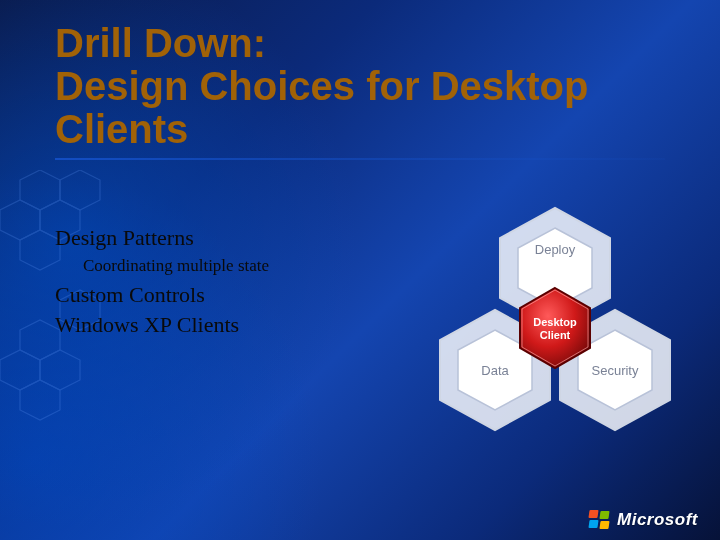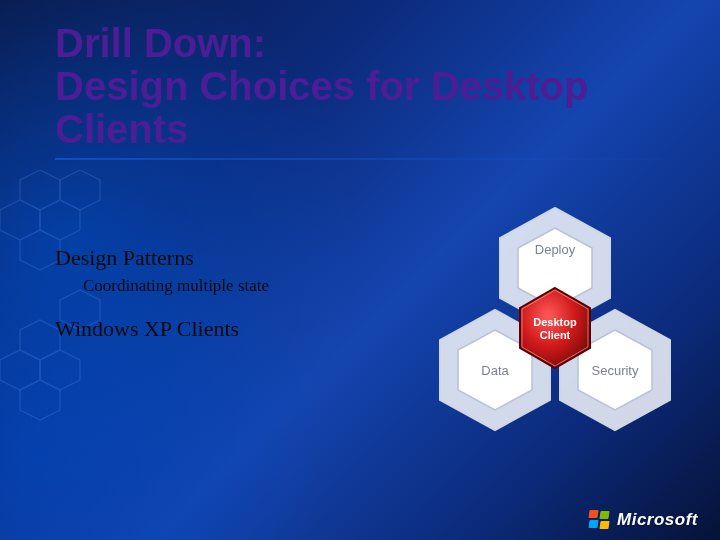--- a/index.html
+++ b/index.html
@@ -22,38 +22,37 @@
   }
   .title-block {
     position: absolute;
     left: 55px; top: 22px; width: 610px;
   }
   .title-block h1 {
     font-family: "Franklin Gothic Medium", "Arial Narrow Bold", Arial, sans-serif;
     font-weight: 700;
     font-size: 40px;
     line-height: 1.08;
-    color: #4c1d95;
+    color: #a16207;
     letter-spacing: 0px;
   }
   .title-rule {
     margin-top: 6px;
     width: 610px; height: 2px;
     background: linear-gradient(to right, rgba(20,80,200,0.9), rgba(20,80,200,0.1));
   }
   .body-text {
     position: absolute;
     left: 55px; top: 225px; width: 360px;
     color: #0a0a0a;
     font-family: "Times New Roman", Georgia, serif;
   }
   .body-text .h2 {
     font-size: 22px;
     margin-bottom: 4px;
-    margin-top: 20px;
   }
   .body-text .sub {
     font-size: 17px;
     margin-left: 28px;
     line-height: 1.25;
   }
   .body-text .sub + .sub { margin-top: 2px; }
   .body-text .h2.later { margin-top: 6px; }
 
   .diagram {
@@ -109,20 +108,21 @@
   <h1>
     <span>Drill Down:</span><br>
     <span>Design Choices for Desktop Clients</span>
   </h1>
   <div class="title-rule"></div>
 </div>
 
 <div class="body-text">
   <div class="h2">Design Patterns</div>
   <div class="sub">Coordinating multiple state</div>
+  <div class="h2 later">Custom Controls</div>
   <div class="h2">Windows XP Clients</div>
 </div>
 
 <svg class="diagram" viewBox="0 0 270 250">
 
   <defs>
     <radialGradient id="redGrad" cx="40%" cy="35%" r="70%">
       <stop offset="0%" stop-color="#ff5a5a"></stop>
       <stop offset="55%" stop-color="#d01919"></stop>
       <stop offset="100%" stop-color="#7a0a0a"></stop>

